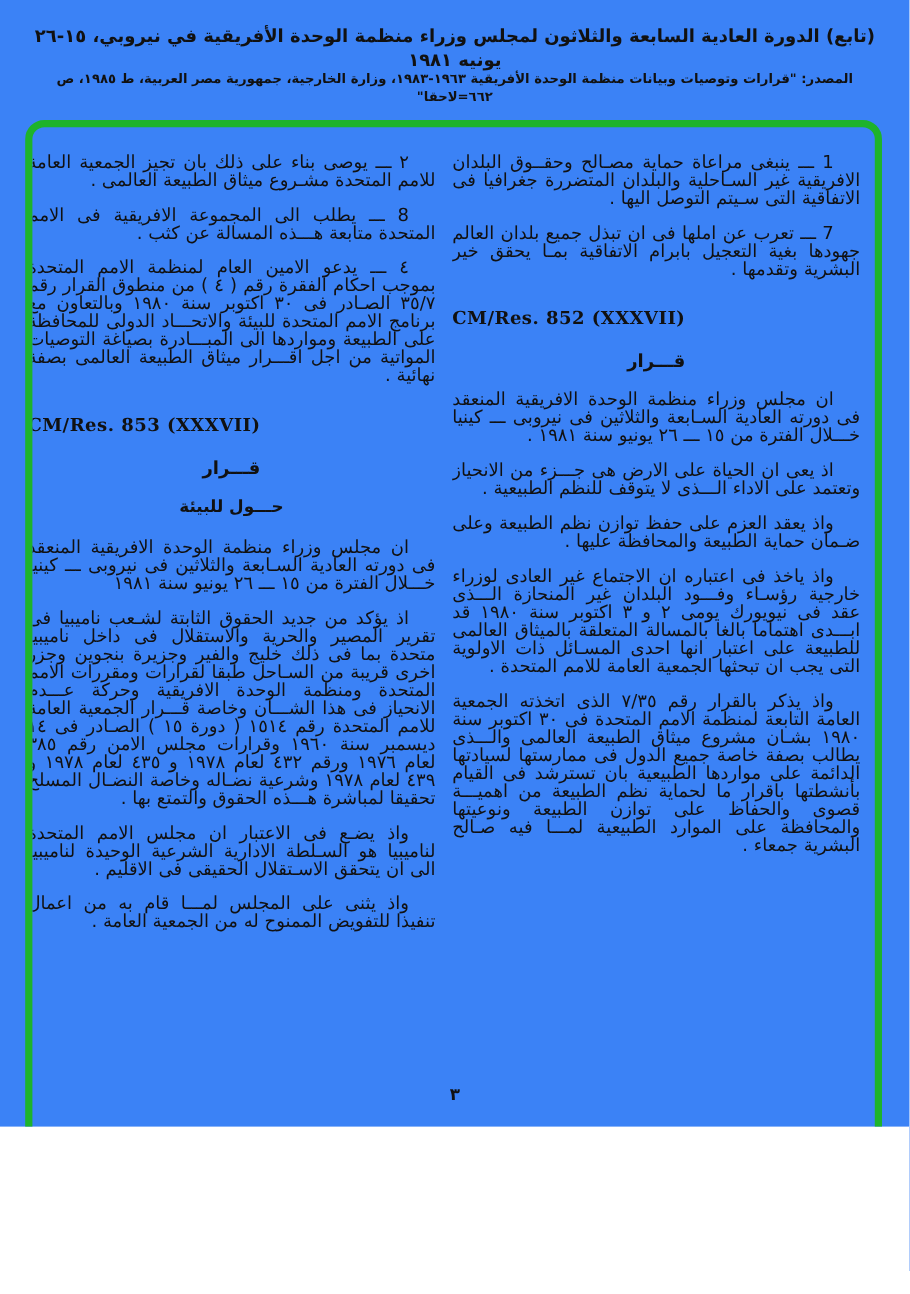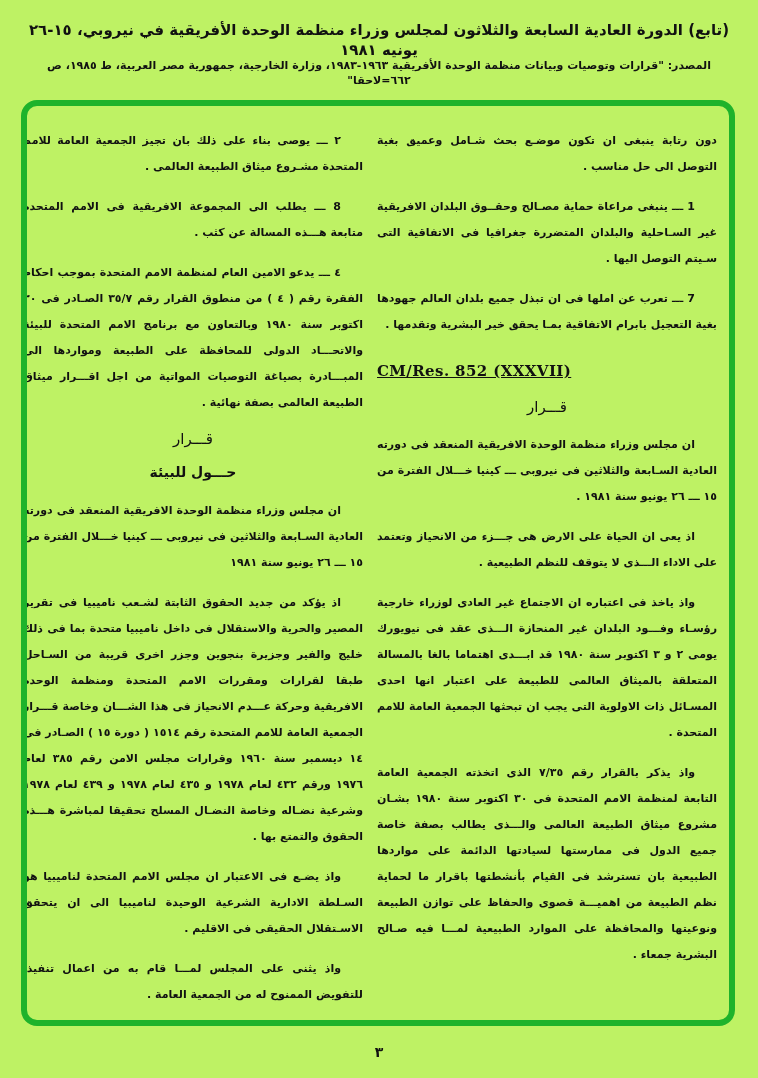--- a/index.html
+++ b/index.html
@@ -1,19 +1,19 @@
 <!DOCTYPE html>
 <html lang="ar"><head>
 <meta charset="utf-8">
 <style>
   html,body{margin:0;padding:0;background:#ffffff;}
   .page{
     position:relative;
-    width:758px;height:1078px;
-    background:#bef264;
+    width:758px;height:939px;
+    background:#3b82f6;
     overflow:hidden;
     font-family:"DejaVu Sans",sans-serif;
     color:#111;
   }
   .header-title{
     position:absolute;top:20px;left:20px;right:20px;
     text-align:center;direction:rtl;
     font-size:15px;font-weight:bold;line-height:20px;
   }
   .header-source{
@@ -32,34 +32,33 @@
   .columns{
     position:absolute;inset:0;
     padding:22px 12px 8px 12px;
     display:flex;direction:rtl;gap:14px;
     overflow:hidden;
   }
   .col{width:340px;flex:0 0 340px;overflow:hidden;}
   .block-paragraph{
     direction:rtl;text-align:justify;
     text-indent:22px;
-    font-size:11px;line-height:26px;font-weight:bold;
+    font-size:15px;line-height:15px;font-weight:normal;
     margin:0 0 14px 0;
   }
   .block-paragraph.no-indent{text-indent:0;}
   .block-resolution_ref{
     direction:ltr;text-align:left;
     font-family:"DejaVu Serif",serif;
     font-size:15px;font-weight:bold;letter-spacing:.4px;
     margin:24px 0 18px 0;
-    text-decoration:underline;
   }
   .block-heading{
     direction:rtl;text-align:center;
-    font-size:15px;font-weight:normal;
+    font-size:15px;font-weight:bold;
     margin:6px 0 16px 0;letter-spacing:1px;
   }
   .block-subheading{
     direction:rtl;text-align:center;
     font-size:14px;font-weight:bold;
     margin:0 0 18px 0;
   }
   .page-number{
     position:absolute;bottom:18px;left:0;right:0;
     text-align:center;
@@ -71,34 +70,35 @@
 
 <div class="page">
 
   <div class="header-title">(تابع) الدورة العادية السابعة والثلاثون لمجلس وزراء منظمة الوحدة الأفريقية في نيروبي، ١٥-٢٦ يونيه ١٩٨١</div>
 
   <div class="header-source">المصدر: "قرارات وتوصيات وبيانات منظمة الوحدة الأفريقية ١٩٦٣-١٩٨٣، وزارة الخارجية، جمهورية مصر العربية، ط ١٩٨٥، ص ٦٦٢=لاحقا"</div>
 
   <div class="content-box" style="border-color: rgb(30, 179, 43);">
     <div class="columns">
       <div class="col">
-          <div class="block-paragraph no-indent">دون رتابة ينبغى ان تكون موضـع بحث شـامل وعميق بغية التوصل الى حل مناسب .</div>
           <div class="block-paragraph">1 ـــ ينبغى مراعاة حماية مصـالح وحقــوق البلدان الافريقية غير السـاحلية والبلدان المتضررة جغرافيا فى الاتفاقية التى سـيتم التوصل اليها .</div>
           <div class="block-paragraph">7 ـــ تعرب عن املها فى ان تبذل جميع بلدان العالم جهودها بغية التعجيل بابرام الاتفاقية بمـا يحقق خير البشرية وتقدمها .</div>
           <div class="block-resolution_ref">CM/Res. 852 (XXXVII)</div>
           <div class="block-heading">قـــرار</div>
           <div class="block-paragraph">ان مجلس وزراء منظمة الوحدة الافريقية المنعقد فى دورته العادية السـابعة والثلاثين فى نيروبى ـــ كينيا خـــلال الفترة من ١٥ ـــ ٢٦ يونيو سنة ١٩٨١ .</div>
           <div class="block-paragraph">اذ يعى ان الحياة على الارض هى جـــزء من الانحياز وتعتمد على الاداء الـــذى لا يتوقف للنظم الطبيعية .</div>
+          <div class="block-paragraph">واذ يعقد العزم على حفظ توازن نظم الطبيعة وعلى ضـمان حماية الطبيعة والمحافظة عليها .</div>
           <div class="block-paragraph">واذ ياخذ فى اعتباره ان الاجتماع غير العادى لوزراء خارجية رؤسـاء وفـــود البلدان غير المنحازة الـــذى عقد فى نيويورك يومى ٢ و ٣ اكتوبر سنة ١٩٨٠ قد ابـــدى اهتماما بالغا بالمسالة المتعلقة بالميثاق العالمى للطبيعة على اعتبار انها احدى المسـائل ذات الاولوية التى يجب ان تبحثها الجمعية العامة للامم المتحدة .</div>
           <div class="block-paragraph">واذ يذكر بالقرار رقم ٧/٣٥ الذى اتخذته الجمعية العامة التابعة لمنظمة الامم المتحدة فى ٣٠ اكتوبر سنة ١٩٨٠ بشـان مشروع ميثاق الطبيعة العالمى والـــذى يطالب بصفة خاصة جميع الدول فى ممارستها لسيادتها الدائمة على مواردها الطبيعية بان تسترشد فى القيام بأنشطتها باقرار ما لحماية نظم الطبيعة من اهميـــة قصوى والحفاظ على توازن الطبيعة ونوعيتها والمحافظة على الموارد الطبيعية لمـــا فيه صـالح البشرية جمعاء .</div>
         </div>
       <div class="col">
           <div class="block-paragraph">٢ ـــ يوصى بناء على ذلك بان تجيز الجمعية العامة للامم المتحدة مشـروع ميثاق الطبيعة العالمى .</div>
           <div class="block-paragraph">8 ـــ يطلب الى المجموعة الافريقية فى الامم المتحدة متابعة هـــذه المسالة عن كثب .</div>
           <div class="block-paragraph">٤ ـــ يدعو الامين العام لمنظمة الامم المتحدة بموجب احكام الفقرة رقم ( ٤ ) من منطوق القرار رقم ٣٥/٧ الصـادر فى ٣٠ اكتوبر سنة ١٩٨٠ وبالتعاون مع برنامج الامم المتحدة للبيئة والاتحـــاد الدولى للمحافظة على الطبيعة ومواردها الى المبـــادرة بصياغة التوصيات المواتية من اجل اقـــرار ميثاق الطبيعة العالمى بصفة نهائية .</div>
+          <div class="block-resolution_ref">CM/Res. 853 (XXXVII)</div>
           <div class="block-heading">قـــرار</div>
           <div class="block-subheading">حـــول للبيئة</div>
           <div class="block-paragraph">ان مجلس وزراء منظمة الوحدة الافريقية المنعقد فى دورته العادية السـابعة والثلاثين فى نيروبى ـــ كينيا خـــلال الفترة من ١٥ ـــ ٢٦ يونيو سنة ١٩٨١</div>
           <div class="block-paragraph">اذ يؤكد من جديد الحقوق الثابتة لشـعب ناميبيا فى تقرير المصير والحرية والاستقلال فى داخل ناميبيا متحدة بما فى ذلك خليج والفير وجزيرة بنجوين وجزر اخرى قريبة من السـاحل طبقا لقرارات ومقررات الامم المتحدة ومنظمة الوحدة الافريقية وحركة عـــدم الانحياز فى هذا الشـــان وخاصة قـــرار الجمعية العامة للامم المتحدة رقم ١٥١٤ ( دورة ١٥ ) الصـادر فى ١٤ ديسمبر سنة ١٩٦٠ وقرارات مجلس الامن رقم ٣٨٥ لعام ١٩٧٦ ورقم ٤٣٢ لعام ١٩٧٨ و ٤٣٥ لعام ١٩٧٨ و ٤٣٩ لعام ١٩٧٨ وشرعية نضـاله وخاصة النضـال المسلح تحقيقا لمباشرة هـــذه الحقوق والتمتع بها .</div>
           <div class="block-paragraph">واذ يضـع فى الاعتبار ان مجلس الامم المتحدة لناميبيا هو السـلطة الادارية الشرعية الوحيدة لناميبيا الى ان يتحقق الاسـتقلال الحقيقى فى الاقليم .</div>
           <div class="block-paragraph">واذ يثنى على المجلس لمـــا قام به من اعمال تنفيذا للتفويض الممنوح له من الجمعية العامة .</div>
         </div>
     </div>
   </div>
 

